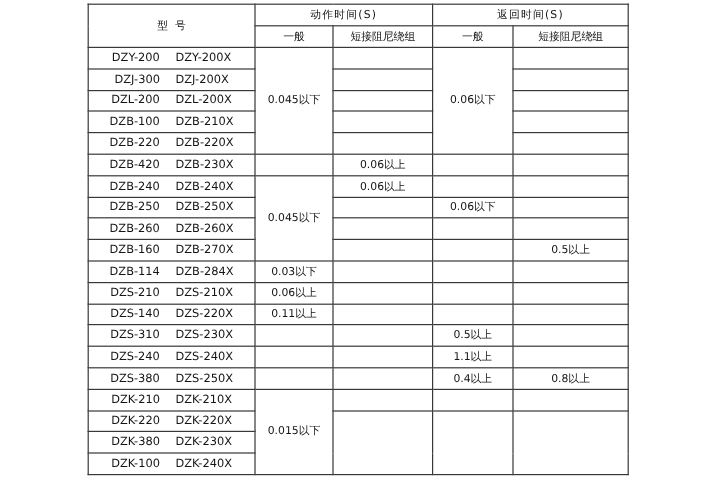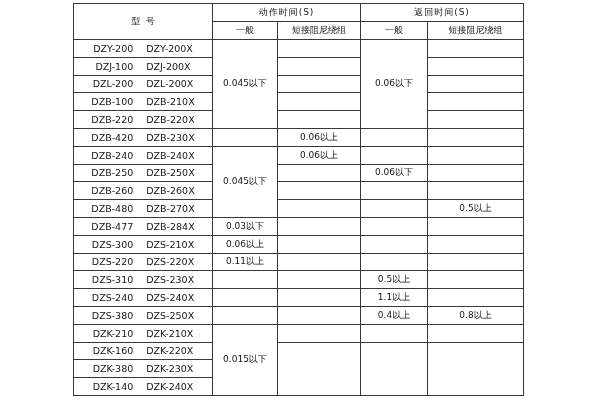--- a/index.html
+++ b/index.html
@@ -66,21 +66,21 @@
     </thead>
     <tbody id="spec-body">
         <tr>
           <td class="model-cell"><div class="model-pair"><span>DZY-200</span><span>DZY-200X</span></div></td>
           <td rowspan="5">0.045以下</td>
           <td></td>
           <td rowspan="5">0.06以下</td>
           <td></td>
         </tr>
         <tr>
-          <td class="model-cell"><div class="model-pair"><span>DZJ-100</span><span>DZJ-200X</span></div></td>
+          <td class="model-cell"><div class="model-pair"><span>DZJ-300</span><span>DZJ-200X</span></div></td>
           <td></td>
           <td></td>
         </tr>
         <tr>
           <td class="model-cell"><div class="model-pair"><span>DZL-200</span><span>DZL-200X</span></div></td>
           <td></td>
           <td></td>
         </tr>
         <tr>
           <td class="model-cell"><div class="model-pair"><span>DZB-100</span><span>DZB-210X</span></div></td>
@@ -112,41 +112,41 @@
           <td>0.06以下</td>
           <td></td>
         </tr>
         <tr>
           <td class="model-cell"><div class="model-pair"><span>DZB-260</span><span>DZB-260X</span></div></td>
           <td></td>
           <td></td>
           <td></td>
         </tr>
         <tr>
-          <td class="model-cell"><div class="model-pair"><span>DZB-480</span><span>DZB-270X</span></div></td>
+          <td class="model-cell"><div class="model-pair"><span>DZB-160</span><span>DZB-270X</span></div></td>
           <td></td>
           <td></td>
           <td>0.5以上</td>
         </tr>
         <tr>
-          <td class="model-cell"><div class="model-pair"><span>DZB-477</span><span>DZB-284X</span></div></td>
+          <td class="model-cell"><div class="model-pair"><span>DZB-114</span><span>DZB-284X</span></div></td>
           <td>0.03以下</td>
           <td></td>
           <td></td>
           <td></td>
         </tr>
         <tr>
-          <td class="model-cell"><div class="model-pair"><span>DZS-300</span><span>DZS-210X</span></div></td>
+          <td class="model-cell"><div class="model-pair"><span>DZS-210</span><span>DZS-210X</span></div></td>
           <td>0.06以上</td>
           <td></td>
           <td></td>
           <td></td>
         </tr>
         <tr>
-          <td class="model-cell"><div class="model-pair"><span>DZS-220</span><span>DZS-220X</span></div></td>
+          <td class="model-cell"><div class="model-pair"><span>DZS-140</span><span>DZS-220X</span></div></td>
           <td>0.11以上</td>
           <td></td>
           <td></td>
           <td></td>
         </tr>
         <tr>
           <td class="model-cell"><div class="model-pair"><span>DZS-310</span><span>DZS-230X</span></div></td>
           <td></td>
           <td></td>
           <td>0.5以上</td>
@@ -167,26 +167,26 @@
           <td>0.8以上</td>
         </tr>
         <tr>
           <td class="model-cell"><div class="model-pair"><span>DZK-210</span><span>DZK-210X</span></div></td>
           <td rowspan="4">0.015以下</td>
           <td></td>
           <td></td>
           <td></td>
         </tr>
         <tr>
-          <td class="model-cell"><div class="model-pair"><span>DZK-160</span><span>DZK-220X</span></div></td>
+          <td class="model-cell"><div class="model-pair"><span>DZK-220</span><span>DZK-220X</span></div></td>
           <td rowspan="3"></td>
           <td rowspan="3"></td>
           <td rowspan="3"></td>
         </tr>
         <tr>
           <td class="model-cell"><div class="model-pair"><span>DZK-380</span><span>DZK-230X</span></div></td>
         </tr>
         <tr>
-          <td class="model-cell"><div class="model-pair"><span>DZK-140</span><span>DZK-240X</span></div></td>
+          <td class="model-cell"><div class="model-pair"><span>DZK-100</span><span>DZK-240X</span></div></td>
         </tr>
       </tbody>
   </table>
 </div>
 
 </body></html>

